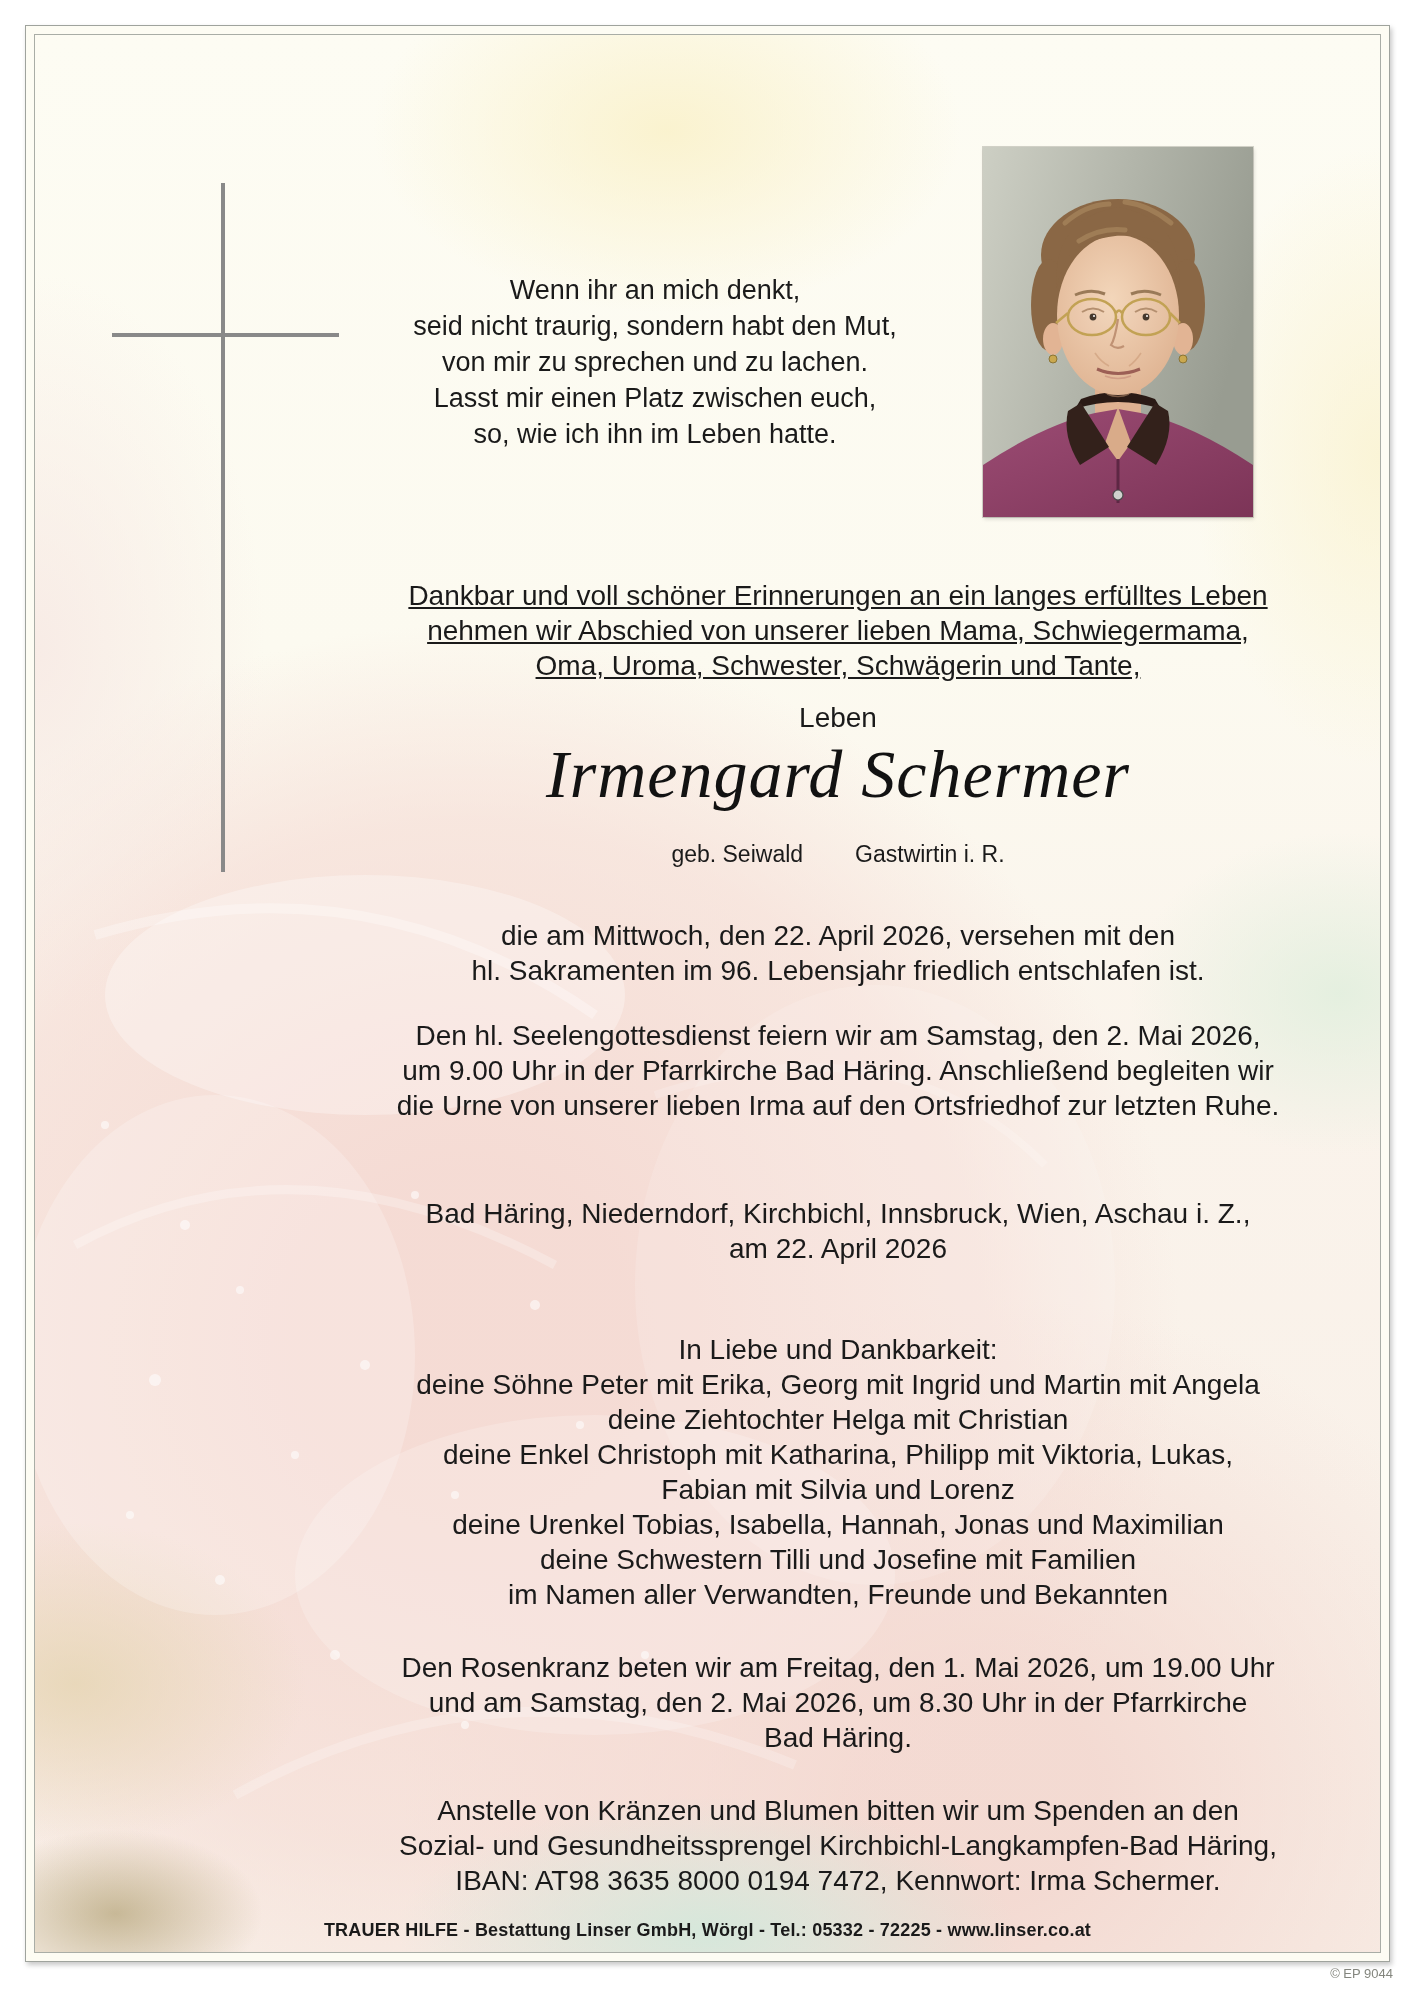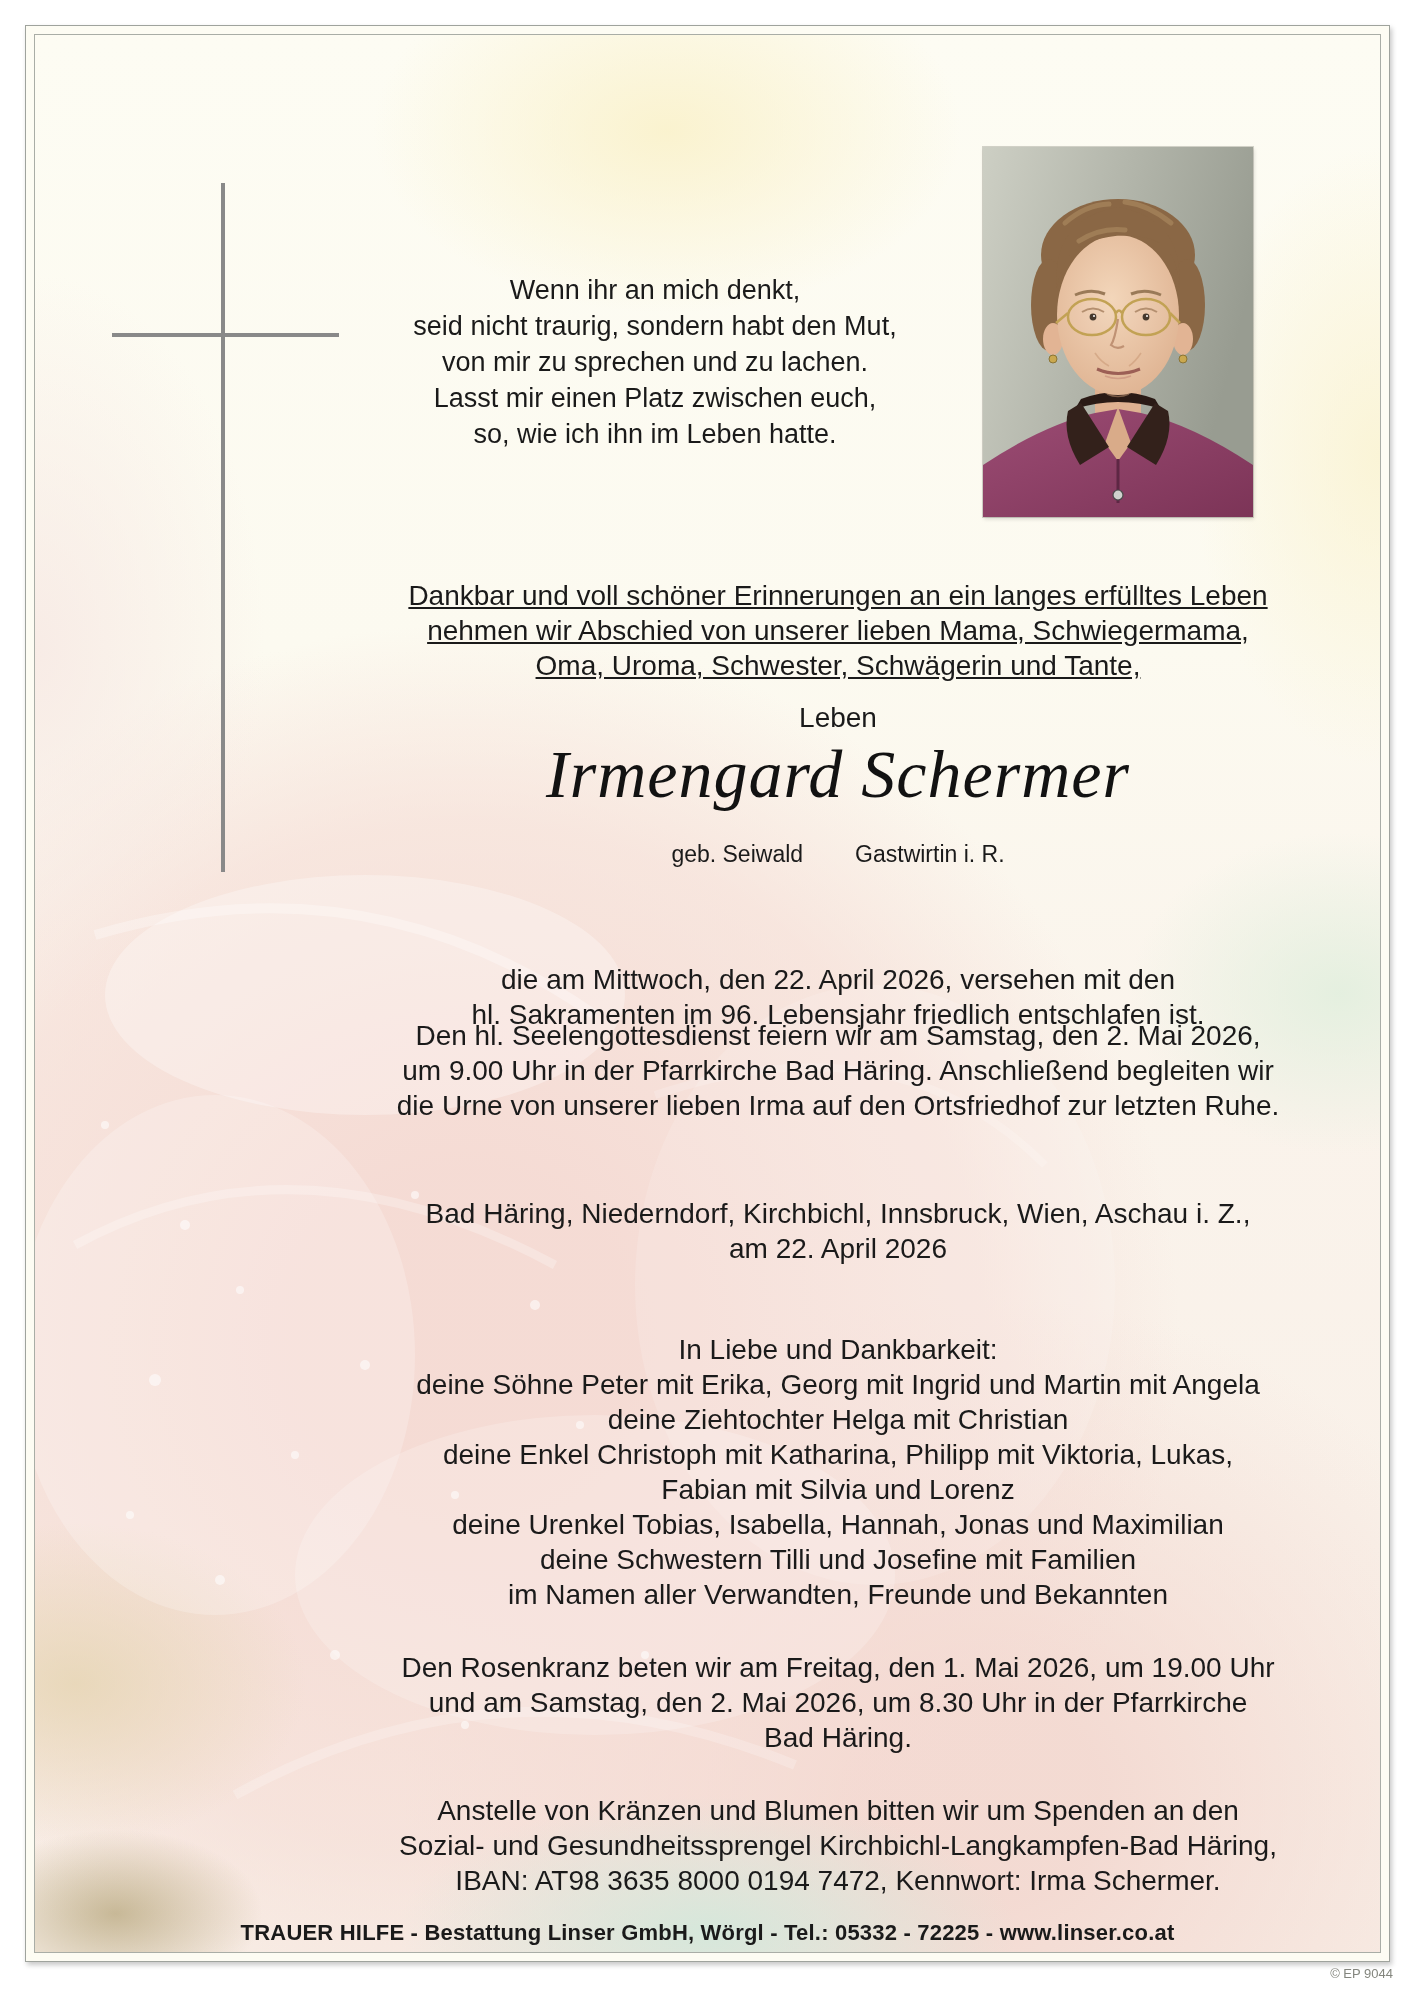--- a/index.html
+++ b/index.html
@@ -49,29 +49,29 @@
     font-family:"Liberation Serif",serif;
     font-style:italic;font-weight:400;
     font-size:68px;line-height:92px;letter-spacing:1px;
     color:#121212;
   }
   .geb-row{
     position:absolute;left:268px;top:841px;width:1140px;
     display:flex;justify-content:center;gap:52px;
     font-size:23px;z-index:5;
   }
-  .death{top:962px;}
+  .death{top:918px;}
   .service{top:1018px;}
   .places{top:1196px;}
   .mourners{top:1332px;}
   .rosary{top:1650px;}
   .donation{top:1785px;margin-top:8px;}
   .footer{
     left:33px;top:1920px;width:1349px;
-    font-size:22px;font-weight:bold;letter-spacing:0.2px;
+    font-size:18px;font-weight:bold;letter-spacing:0.2px;
     white-space:normal;
   }
   .print-code{
     position:absolute;right:22px;top:1966px;
     font-size:13px;color:#84867e;z-index:5;white-space:nowrap;
   }
   .photo{
     position:absolute;left:983px;top:147px;width:270px;height:370px;
     z-index:6;box-shadow:0 0 0 1px rgba(90,90,80,0.25), 1px 2px 4px rgba(0,0,0,0.15);
     background:#b5b8ae;

